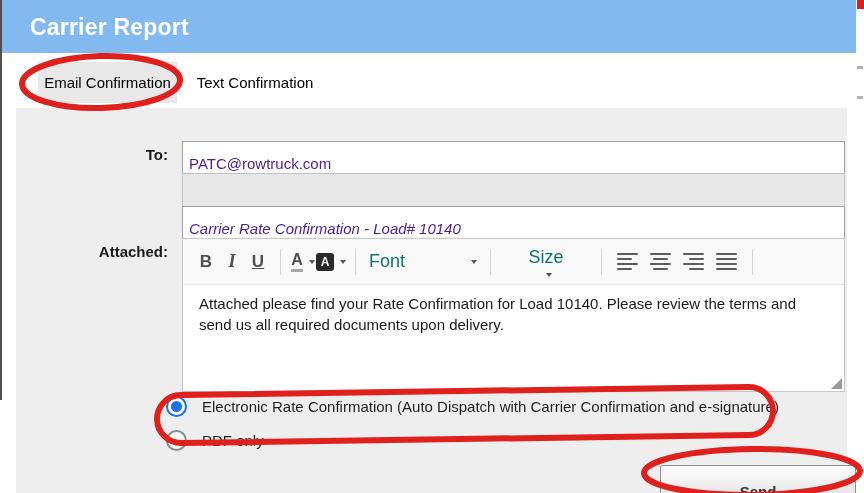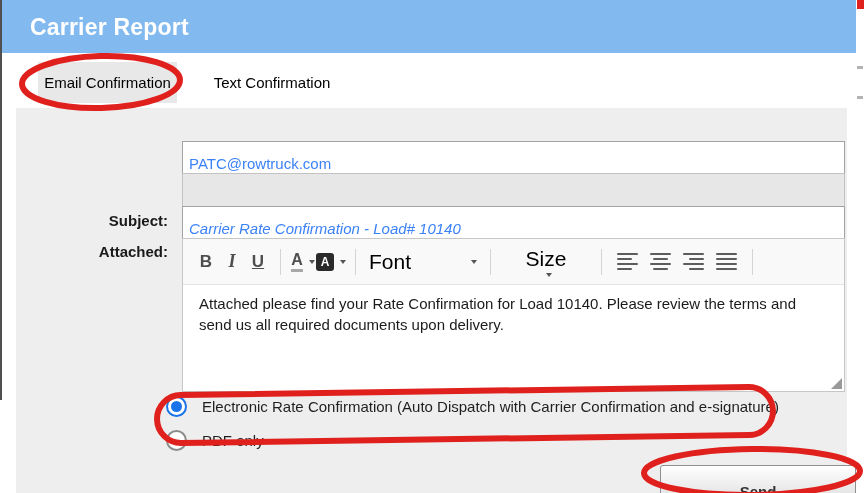--- a/index.html
+++ b/index.html
@@ -18,47 +18,47 @@
   .header{position:absolute;left:2px;top:0;width:854px;height:53px;background:var(--header-bg);}
   .header .title{position:absolute;left:28px;top:50%;transform:translateY(-50%);
         font-size:23px;font-weight:bold;color:#fff;letter-spacing:.2px;}
   .right-strip{position:absolute;right:0;top:0;width:8px;height:493px;background:#fff;}
   .red-frag{position:absolute;right:0;top:0;width:7px;height:9px;background:var(--annotation-red);}
   .sb-dash{position:absolute;width:6px;height:3px;background:#b3b3b3;right:1px;}
   
   .tab{position:absolute;top:62px;height:41px;display:flex;align-items:center;justify-content:center;
         font-size:15px;color:#000000;cursor:pointer;}
   .tab.active{left:38px;width:139px;background:var(--active-tab-bg);}
-  .tab.inactive{left:194px;width:156px;background:#fff;}
+  .tab.inactive{left:177px;width:156px;background:#fff;}
   
   .panel{position:absolute;left:16px;top:108px;width:831px;height:385px;background:var(--panel-bg);}
   .flabel{position:absolute;left:20px;width:148px;text-align:right;font-weight:bold;
         font-size:15px;color:#1a1a1a;}
   .tinput{position:absolute;left:182px;width:663px;height:44px;border:1px solid #a3a3a3;
-        background:#fff;font-size:15px;padding:4px 6px;color:#3b82f6;font-family:inherit;}
+        background:#fff;font-size:15px;padding:4px 6px;color:#4c1d95;font-family:inherit;}
   .tinput:disabled{background:#e7e7e7;border-color:#c2c2c2;}
   
   .editor{position:absolute;left:182px;top:238px;width:663px;height:154px;
         border:1px solid #c6c6c6;background:#fff;}
   .toolbar{height:46px;background:#f9f9f9;border-bottom:1px solid #e4e4e4;display:flex;
         align-items:center;padding:0 10px;}
   .tbtn{min-width:26px;height:30px;display:flex;align-items:center;justify-content:center;
         color:#4f4f4f;cursor:pointer;}
   .tbtn.bold{font-weight:800;font-size:17px;}
   .tbtn.italic{font-style:italic;font-family:"Liberation Serif",serif;font-size:18px;font-weight:600;}
   .tbtn.under{text-decoration:underline;font-size:17px;font-weight:600;}
   .sep{width:1px;height:26px;background:#d4d4d4;margin:0 9px;flex:none;}
   .caret{width:0;height:0;border-left:3.5px solid transparent;border-right:3.5px solid transparent;
         border-top:4px solid #555;margin-left:6px;flex:none;}
   .acolor{font-size:16px;font-weight:bold;color:#4f4f4f;border-bottom:3px solid #a8a8a8;
         line-height:1;padding-bottom:1px;}
   .abox{width:18px;height:18px;background:#2a2a2a;border-radius:3px;color:#fff;font-size:12px;
         font-weight:bold;display:flex;align-items:center;justify-content:center;}
   .ddl{display:flex;justify-content:space-between;align-items:center;height:30px;
-        font-size:21px;color:#000000;cursor:pointer;padding:0 4px;text-align:center;}
+        font-size:18px;color:#0f766e;cursor:pointer;padding:0 4px;text-align:center;}
   .ddl.font{width:116px;}
   .ddl.size{width:92px;flex-direction:column;}
   .alico{width:21px;display:flex;flex-direction:column;gap:2.5px;cursor:pointer;margin:0 6px;}
   .alico .bar{height:2.5px;background:#5c5c5c;border-radius:1px;}
   .al-l .bar:nth-child(2),.al-l .bar:nth-child(4){width:72%;}
   .al-c .bar:nth-child(2),.al-c .bar:nth-child(4){width:72%;margin:0 auto;}
   .al-r .bar:nth-child(2),.al-r .bar:nth-child(4){width:72%;margin-left:auto;}
   .msgbody{position:absolute;top:46px;left:0;right:0;bottom:0;padding:8px 16px;font-size:15px;
         color:#1b1b1b;line-height:1.42;outline:none;}
   .resize{position:absolute;right:2px;bottom:2px;width:0;height:0;
@@ -91,25 +91,25 @@
 
   <div class="tab active">
     <span>Email Confirmation</span>
   </div>
   <div class="tab inactive">
     <span>Text Confirmation</span>
   </div>
 
   <div class="panel"></div>
 
+  <div class="flabel" style="top:146px;">To:</div>
   <input class="tinput" style="top: 141px;" value="PATC@rowtruck.com">
 
   <input class="tinput" style="top: 173px;" disabled="" value="">
 
-  <div class="flabel" style="top:212px;">Subject:</div>
   <input class="tinput" style="top: 206px; font-style: italic;" value="Carrier Rate Confirmation - Load# 10140">
 
   <div class="flabel" style="top:243px;">Attached:</div>
 
   <div class="editor">
     <div class="toolbar">
       <div class="tbtn bold">B</div>
       <div class="tbtn italic">I</div>
       <div class="tbtn under">U</div>
       <div class="sep"></div>

